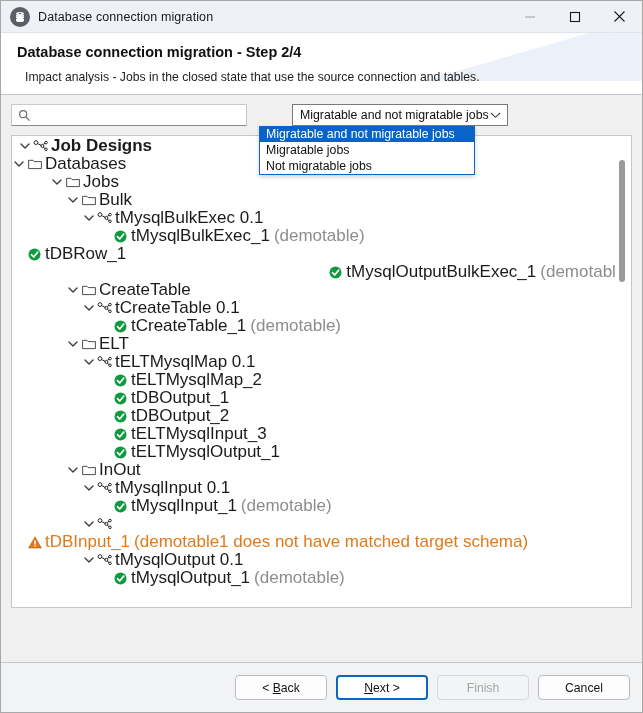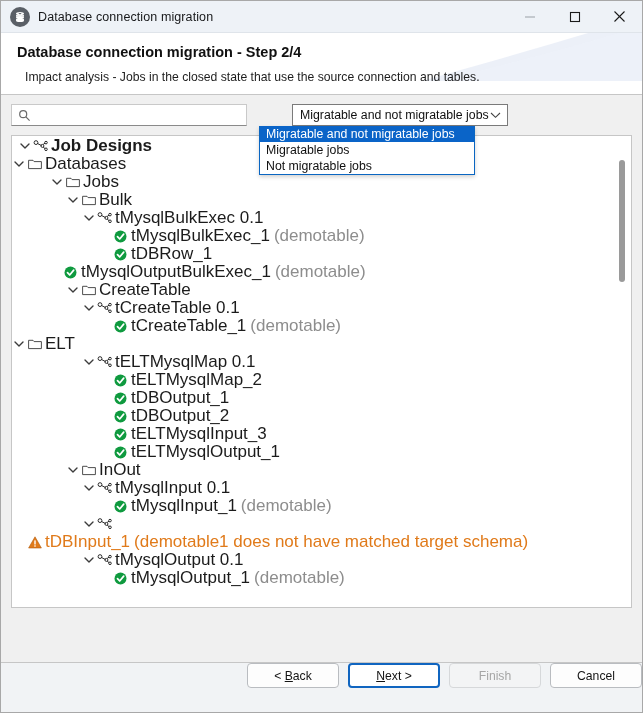--- a/index.html
+++ b/index.html
@@ -271,21 +271,23 @@
     border-radius: 3px;
   }
 
   
   .footer {
     height: 50px;
     min-height: 50px;
     background: #f1f3f5;
     border-top: 1px solid #c6c6c6;
     display: flex;
+    align-items: center;
     justify-content: flex-end;
+    padding-right: 12px;
     box-sizing: border-box;
   }
   .btn {
     height: 25px;
     min-width: 92px;
     box-sizing: border-box;
     margin-left: 9px;
     background: #fdfdfd;
     border: 1px solid #b9bcc0;
     border-radius: 4px;
@@ -470,31 +472,31 @@
               <span class="twisty empty"></span>
               <span class="row-icon">
                 <svg width="13" height="13" viewBox="0 0 13 13">
                   <circle cx="6.5" cy="6.5" r="6" fill="#0f9a3f"></circle>
                   <polyline points="3.5,6.7 5.7,9 9.7,4.1" fill="none" stroke="#ffffff" stroke-width="1.7" stroke-linecap="round" stroke-linejoin="round"></polyline>
                 </svg>
               </span>
               <span class="row-label">tMysqlBulkExec_1</span>
               <span class="row-note">(demotable)</span>
             </div>
-            <div class="tree-row" style="padding-left: 86px;">
+            <div class="tree-row" style="">
               <span class="twisty empty"></span>
               <span class="row-icon">
                 <svg width="13" height="13" viewBox="0 0 13 13">
                   <circle cx="6.5" cy="6.5" r="6" fill="#0f9a3f"></circle>
                   <polyline points="3.5,6.7 5.7,9 9.7,4.1" fill="none" stroke="#ffffff" stroke-width="1.7" stroke-linecap="round" stroke-linejoin="round"></polyline>
                 </svg>
               </span>
               <span class="row-label">tDBRow_1</span>
             </div>
-            <div class="tree-row" style="padding-left: 36px;">
+            <div class="tree-row" style="padding-left: 36px; justify-content: flex-end;">
               <span class="twisty empty"></span>
               <span class="row-icon">
                 <svg width="13" height="13" viewBox="0 0 13 13">
                   <circle cx="6.5" cy="6.5" r="6" fill="#0f9a3f"></circle>
                   <polyline points="3.5,6.7 5.7,9 9.7,4.1" fill="none" stroke="#ffffff" stroke-width="1.7" stroke-linecap="round" stroke-linejoin="round"></polyline>
                 </svg>
               </span>
               <span class="row-label">tMysqlOutputBulkExec_1</span>
               <span class="row-note">(demotable)</span>
             </div>
@@ -534,21 +536,21 @@
               <span class="twisty empty"></span>
               <span class="row-icon">
                 <svg width="13" height="13" viewBox="0 0 13 13">
                   <circle cx="6.5" cy="6.5" r="6" fill="#0f9a3f"></circle>
                   <polyline points="3.5,6.7 5.7,9 9.7,4.1" fill="none" stroke="#ffffff" stroke-width="1.7" stroke-linecap="round" stroke-linejoin="round"></polyline>
                 </svg>
               </span>
               <span class="row-label">tCreateTable_1</span>
               <span class="row-note">(demotable)</span>
             </div>
-            <div class="tree-row" style="">
+            <div class="tree-row" style="padding-left: 54px;">
               <span class="twisty">
                 <svg width="10" height="8" viewBox="0 0 10 8">
                   <polyline points="1,2 5,6 9,2" fill="none" stroke="#3c3c3c" stroke-width="1.35" stroke-linecap="round" stroke-linejoin="round"></polyline>
                 </svg>
               </span>
               <span class="row-icon">
                 <svg width="14" height="12" viewBox="0 0 14 12">
                   <path d="M0.6,2.3 L5,2.3 L6.1,3.6 L13.4,3.6 L13.4,10.6 L0.6,10.6 Z" fill="#ffffff" stroke="#3a3a3a" stroke-width="0.9" stroke-linejoin="round"></path>
                 </svg>
               </span>

